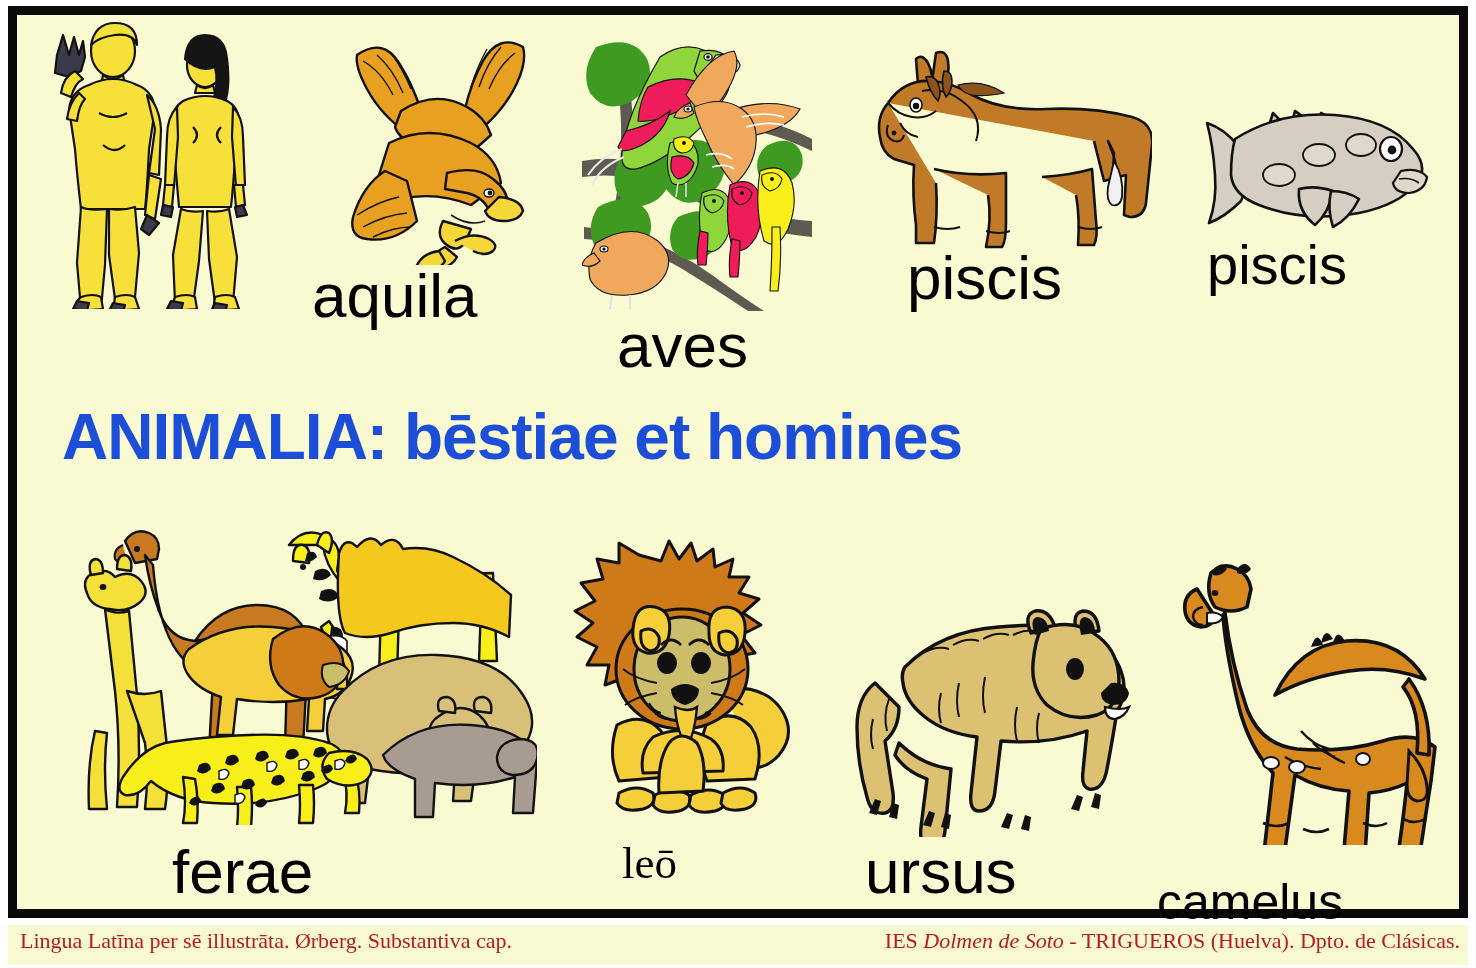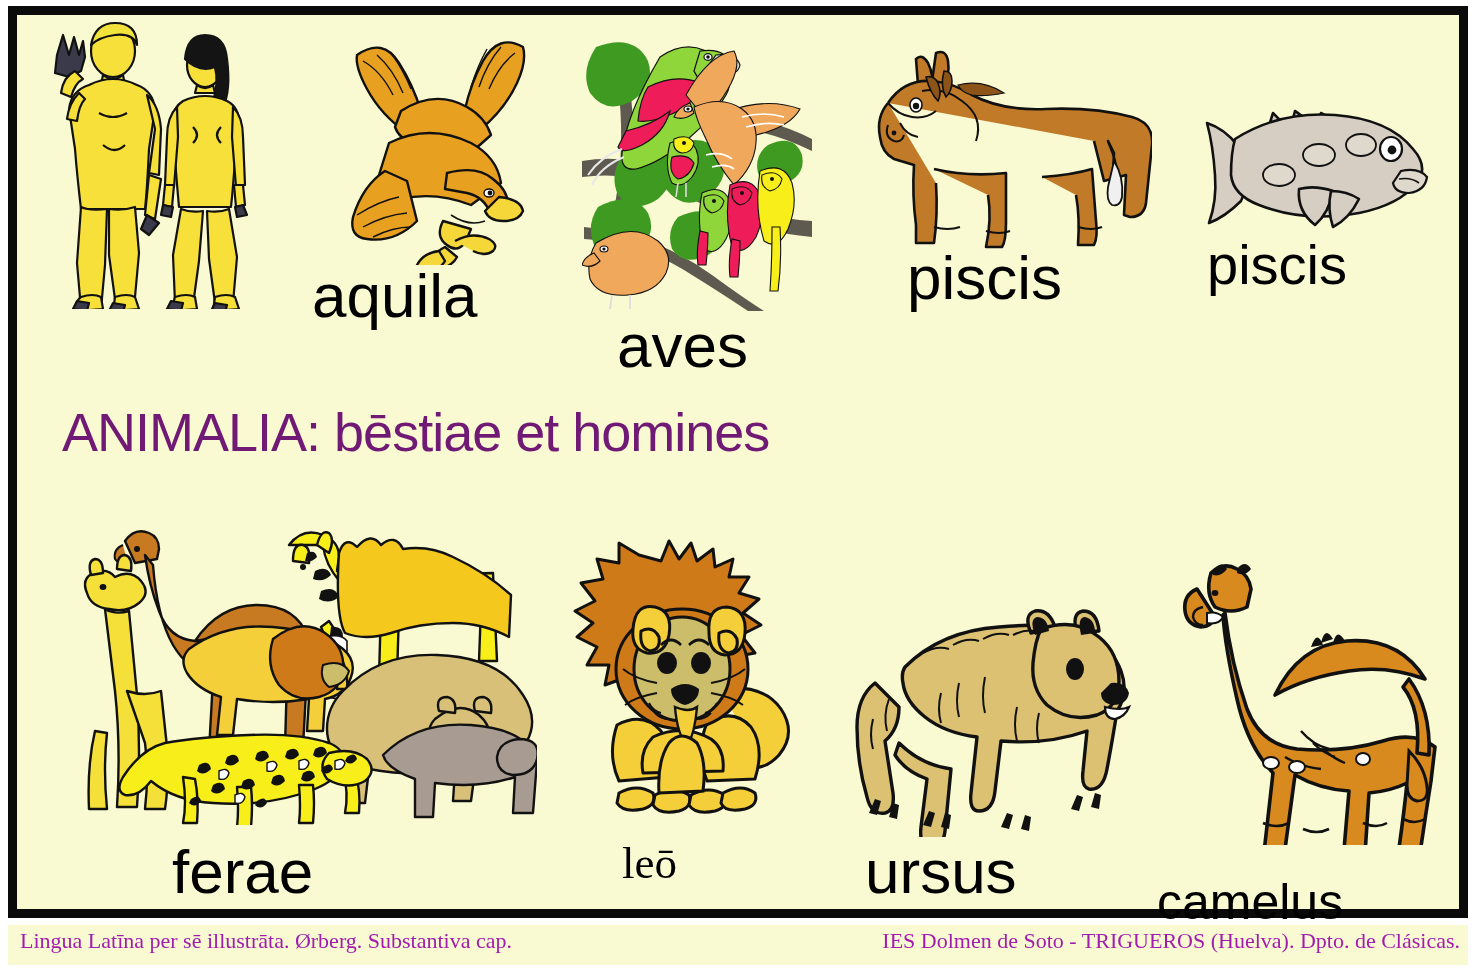--- a/index.html
+++ b/index.html
@@ -12,34 +12,34 @@
   .frame{
     position:absolute;left:8px;top:6px;width:1460px;height:912px;
     background:#fafad2;border:9px solid #0a0a0a;box-sizing:border-box;
   }
   .footer-band{
     position:absolute;left:8px;top:925px;width:1460px;height:40px;
     background:#fafad2;box-sizing:border-box;
   }
   .footer-txt{
     position:absolute;top:928px;font-family:"Liberation Serif",serif;
-    font-size:22px;color:#a21caf;white-space:nowrap;
+    font-size:22px;color:#b91c1c;white-space:nowrap;
   }
   #footer-left{left:20px;}
   #footer-right{right:16px;text-align:right;}
-  .ital{}
+  .ital{font-style:italic;}
 
   .label{
     position:absolute;font-family:"Liberation Sans",sans-serif;
     font-weight:400;color:#000;white-space:nowrap;line-height:1;
   }
   #title{
     position:absolute;left:45px;top:390px;width:1390px;
     font-family:"Liberation Sans",sans-serif;
-    font-size:54px;font-weight:400;color:#701a75;
+    font-size:64px;font-weight:700;color:#1d4ed8;
     letter-spacing:-1px;white-space:nowrap;line-height:1;
   }
   .fig{position:absolute;}
   .fig svg{display:block;width:100%;height:100%;}
 </style>
 </head>
 <body>
 
 <div id="poster">
 

